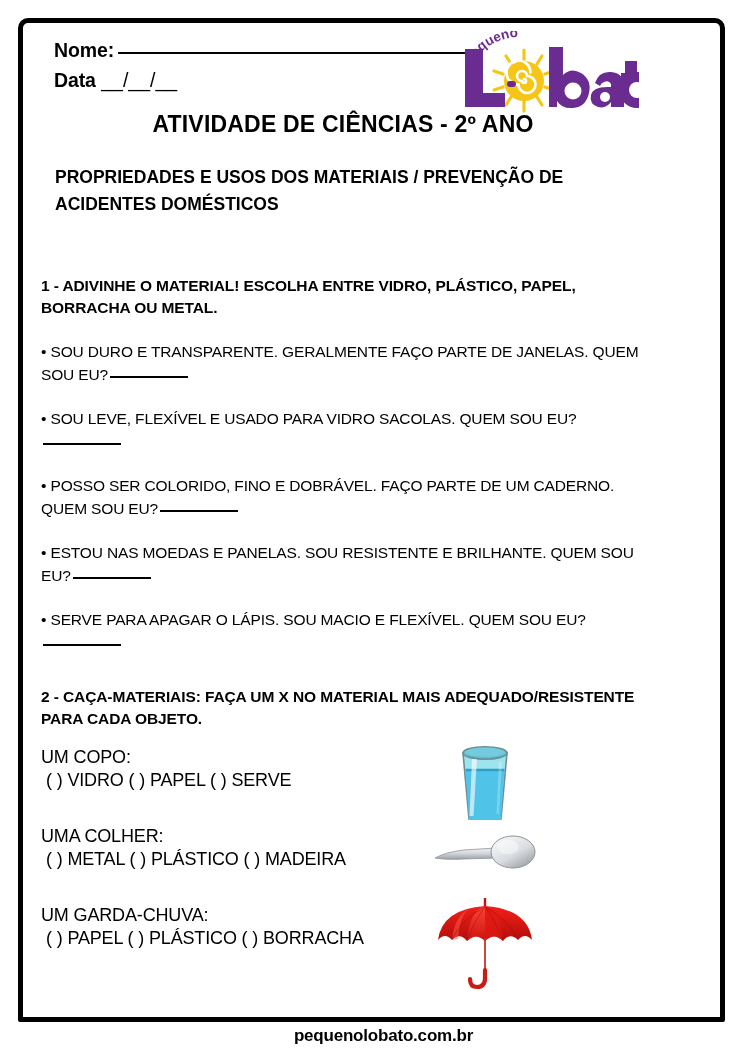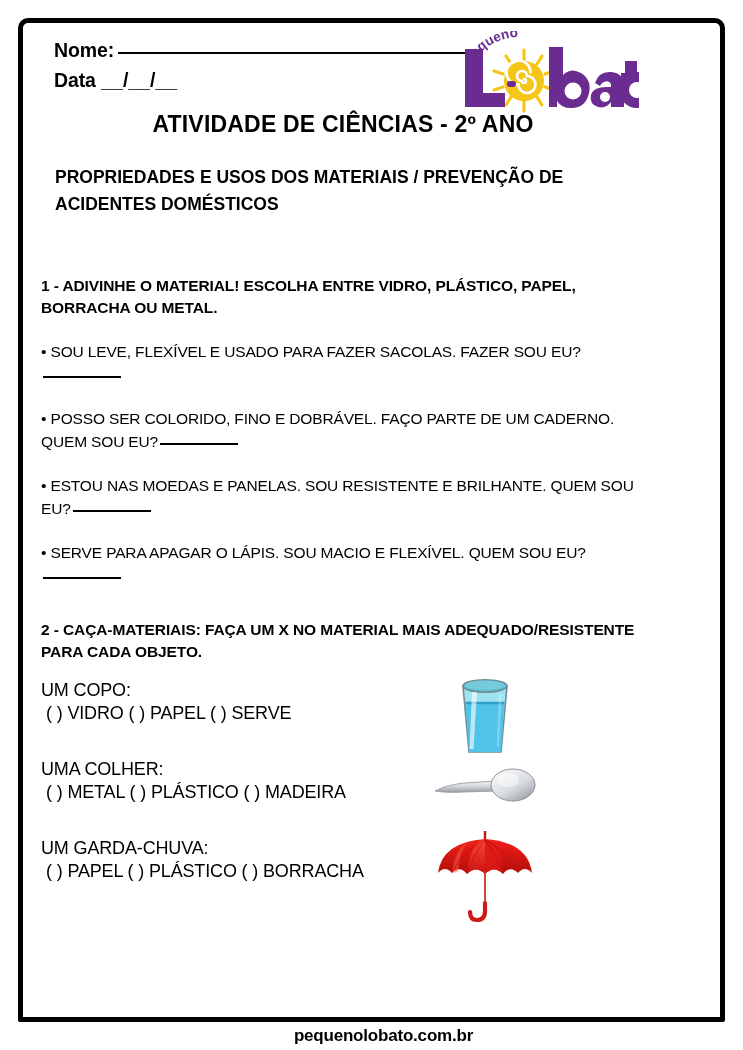--- a/index.html
+++ b/index.html
@@ -63,21 +63,21 @@
     white-space: nowrap;
   }
   .field-label { font-weight: bold; }
   .field-rule {
     display: inline-block;
     border-bottom: 2.5px solid #000;
     width: 360px;
     vertical-align: 3px;
     margin-left: 4px;
   }
-  .date-blanks { font-weight: bold; letter-spacing: 0px; }
+  .date-blanks { font-weight: normal; letter-spacing: 0px; }
 
   
   .logo {
     position: absolute;
     right: 6px;
     top: -2px;
     width: 178px;
     height: 82px;
   }
 
@@ -229,24 +229,28 @@
         </svg>
       </div>
     </div>
 
     <div class="title-main">ATIVIDADE DE CIÊNCIAS - 2º ANO</div>
     <div class="title-sub">PROPRIEDADES E USOS DOS MATERIAIS / PREVENÇÃO DE ACIDENTES DOMÉSTICOS</div>
 
     <div class="q-block">
       <div class="q-heading q1-heading">1 - ADIVINHE O MATERIAL! ESCOLHA ENTRE VIDRO, PLÁSTICO, PAPEL, BORRACHA OU METAL.</div>
 
-
-      <div class="riddle">
-        <span>•</span>
-        <span>SOU LEVE, FLEXÍVEL E USADO PARA FAZER SACOLAS. FAZER SOU EU?</span><span class="blank-inline"></span>
+      <div class="riddle">
+        <span>•</span>
+        <span>SOU DURO E TRANSPARENTE. GERALMENTE FAÇO PARTE DE JANELAS. QUEM SOU EU?</span><span class="blank-inline"></span>
+      </div>
+
+      <div class="riddle">
+        <span>•</span>
+        <span>SOU LEVE, FLEXÍVEL E USADO PARA VIDRO SACOLAS. QUEM SOU EU?</span><span class="blank-inline"></span>
       </div>
 
       <div class="riddle">
         <span>•</span>
         <span>POSSO SER COLORIDO, FINO E DOBRÁVEL. FAÇO PARTE DE UM CADERNO. QUEM SOU EU?</span><span class="blank-inline"></span>
       </div>
 
       <div class="riddle">
         <span>•</span>
         <span>ESTOU NAS MOEDAS E PANELAS. SOU RESISTENTE E BRILHANTE. QUEM SOU EU?</span><span class="blank-inline"></span>

